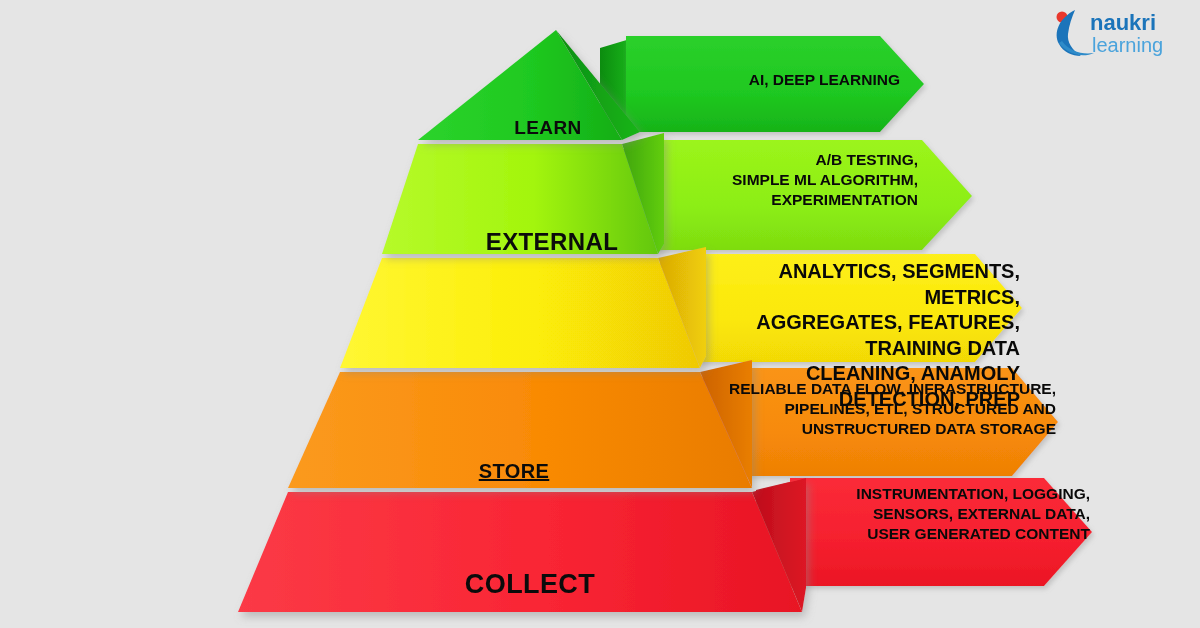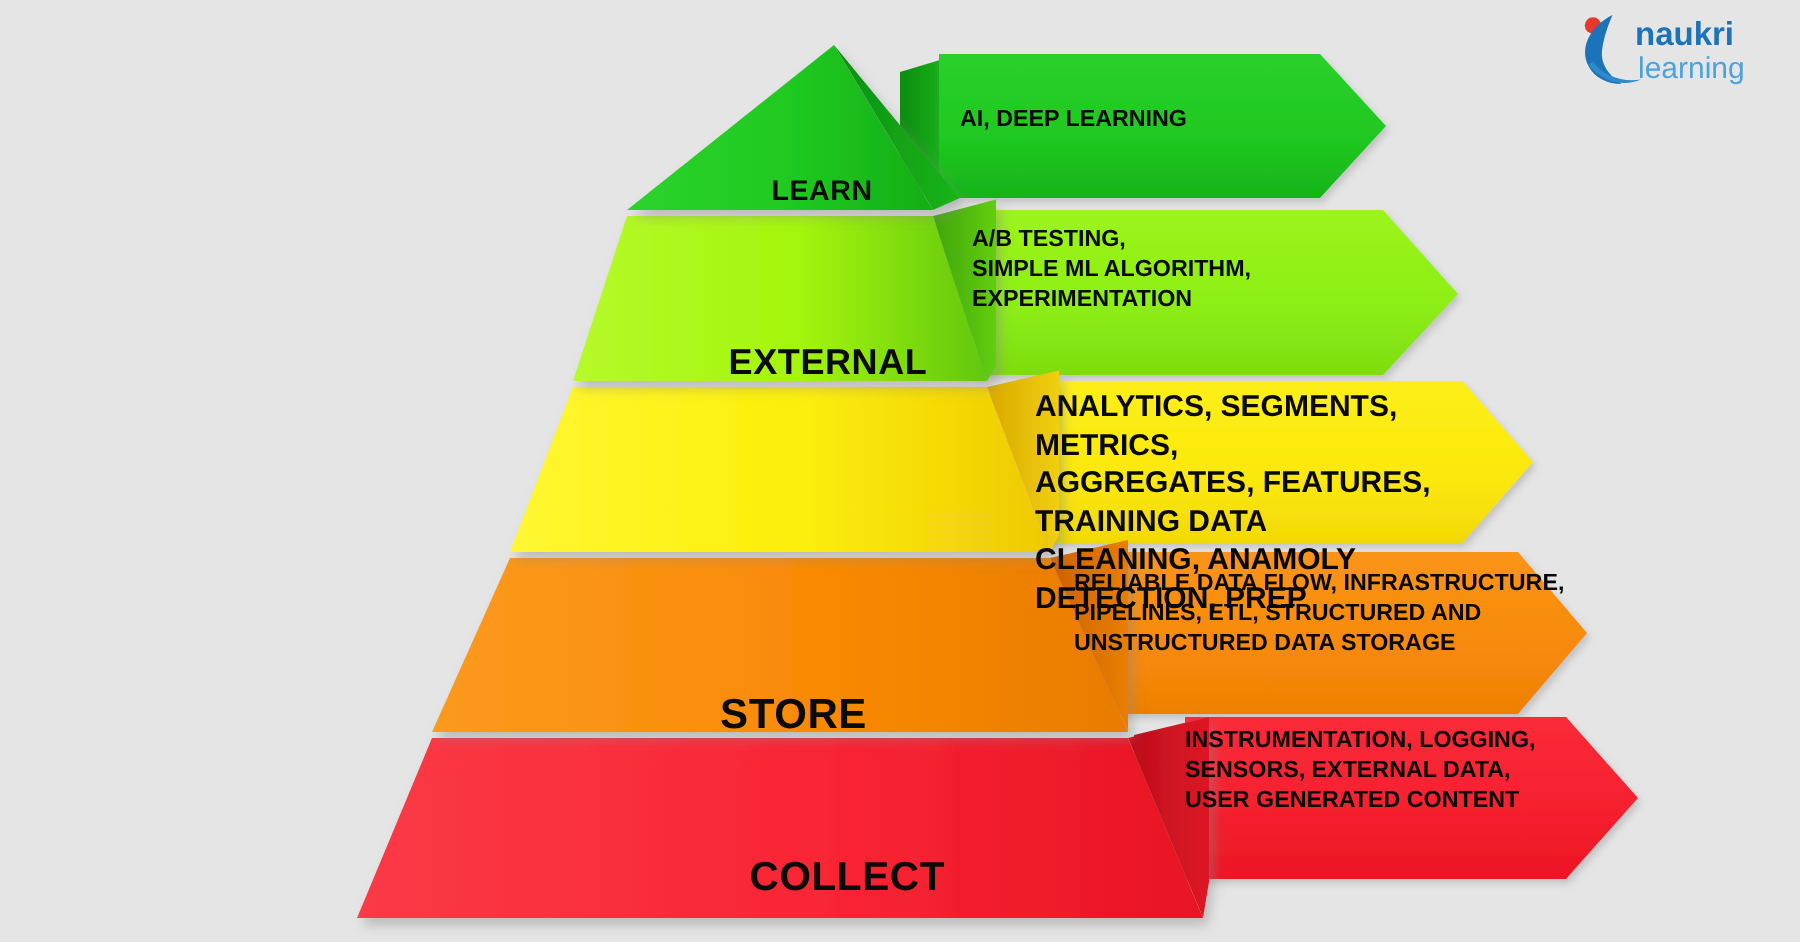--- a/index.html
+++ b/index.html
@@ -46,33 +46,33 @@
     white-space: nowrap;
     text-align: center;
     pointer-events: none;
     font-family: "Liberation Sans", sans-serif;
     margin-top: 20px;
   }
   .arrow-text {
     position: absolute;
     color: #090909;
     font-weight: bold;
-    text-align: left;
+    text-align: right;
     line-height: 1.28;
     white-space: pre-line;
     pointer-events: none;
     font-family: "Liberation Sans", sans-serif;
   }
 
   
   #lbl-learn     { left: 493px; top: 97px;  width: 110px; font-size: 19px; }
   #lbl-aggregate { left: 452px; top: 208px; width: 200px; font-size: 24px; }
   #lbl-explore   { left: 448px; top: 308px; width: 190px; font-size: 26px; }
-  #lbl-store     { left: 444px; top: 440px; width: 170px; font-size: 28px; }
-  #lbl-collect   { left: 430px; top: 549px; width: 200px; font-size: 27px; text-align: right; }
+  #lbl-store     { left: 429px; top: 440px; width: 170px; font-size: 20px; text-decoration: underline; }
+  #lbl-collect   { left: 430px; top: 549px; width: 200px; font-size: 27px; }
 
   
   #txt-learn     { left: 640px; top: 70px;  width: 260px; font-size: 15.5px; }
   #txt-aggregate { left: 648px; top: 150px; width: 270px; font-size: 15.5px; }
   #txt-explore   { left: 690px; top: 259px; width: 330px; font-size: 20px; }
   #txt-store     { left: 716px; top: 379px; width: 340px; font-size: 15.5px; }
   #txt-collect   { left: 790px; top: 484px; width: 300px; font-size: 15.5px; }
 </style>
 </head>
 <body>

